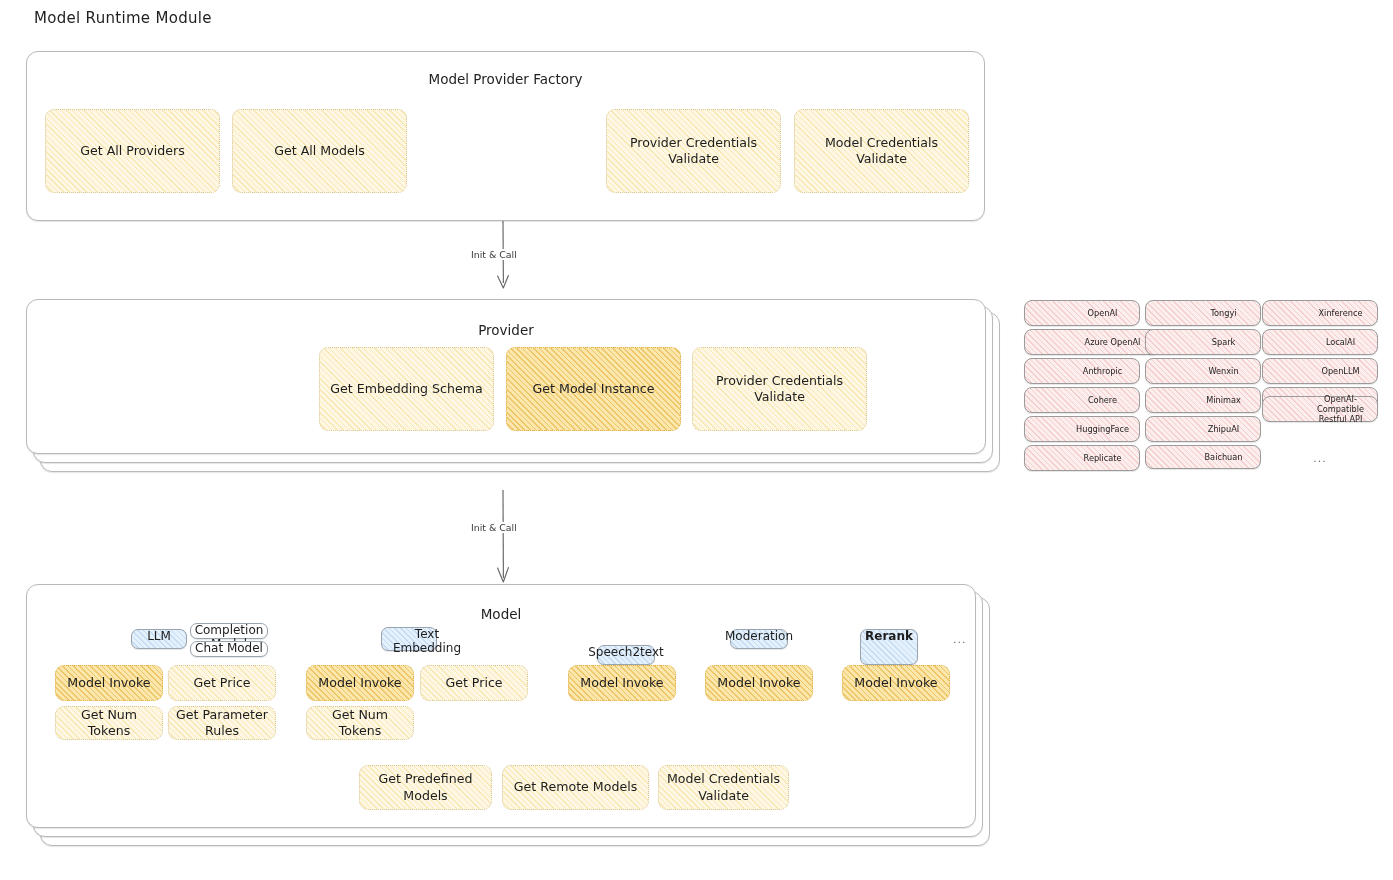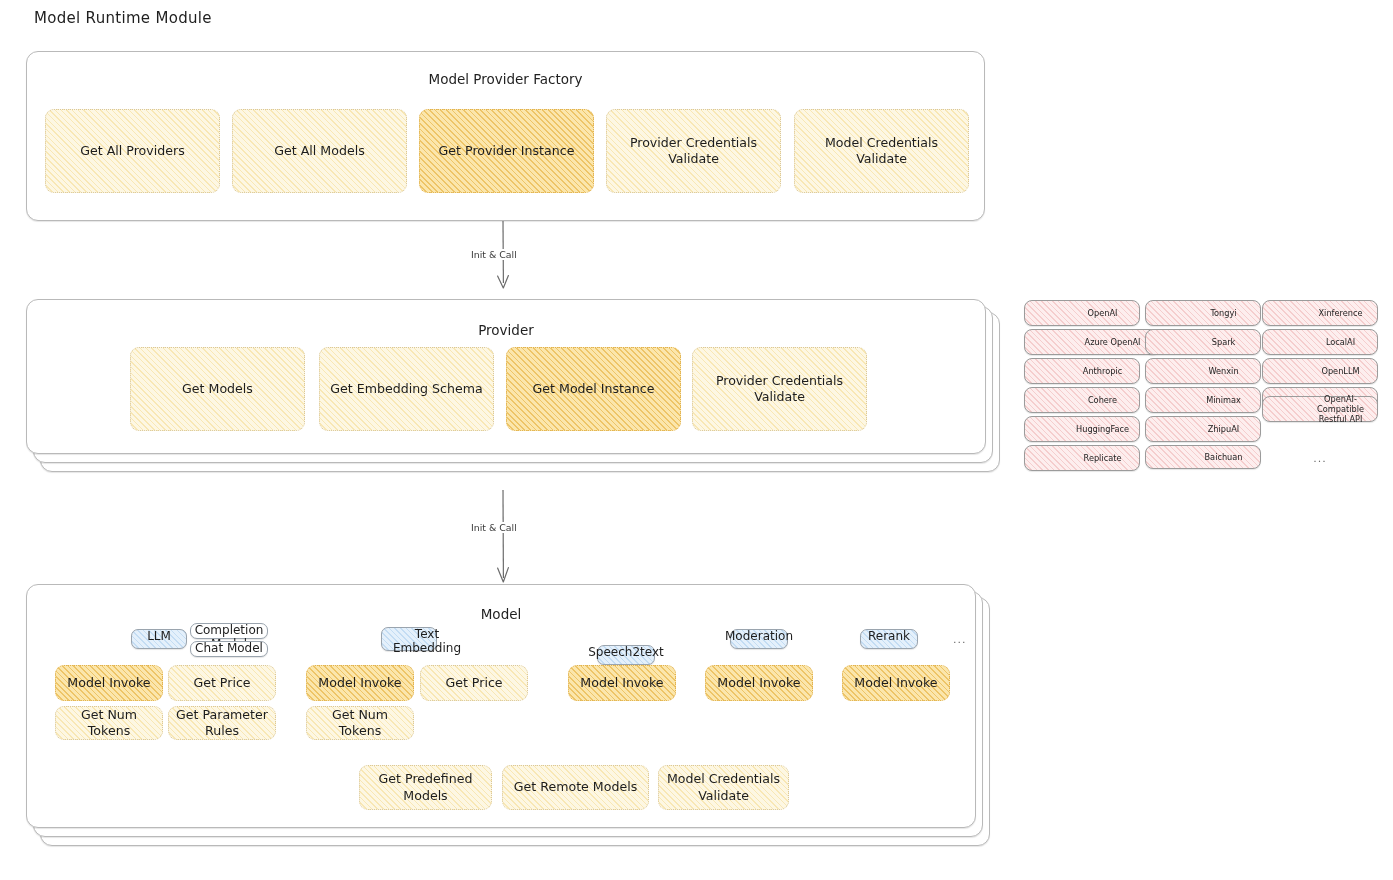--- a/index.html
+++ b/index.html
@@ -165,23 +165,20 @@
   <div class="card-title" style="top:19px;">Model Provider Factory</div>
 
   <div class="mbox" style="left:18px; top:57px; width:175px; height:84px;">
     <span>Get All Providers</span>
   </div>
 
   <div class="mbox" style="left:205px; top:57px; width:175px; height:84px;">
     <span>Get All Models</span>
   </div>
 
-  <div class="mbox hl" style="left:392px; top:57px; width:175px; height:84px;">
-    <span>Get Provider Instance</span>
-  </div>
 
   <div class="mbox" style="left:579px; top:57px; width:175px; height:84px;">
     <span>Provider Credentials Validate</span>
   </div>
 
   <div class="mbox" style="left:767px; top:57px; width:175px; height:84px;">
     <span>Model Credentials Validate</span>
   </div>
 </div>
 
@@ -193,23 +190,20 @@
   <div class="arrow-label" style="left:-10px; top:28px;">Init &amp; Call</div>
 </div>
 
 <div class="stack-layer" style="left:40px; top:312px; width:960px; height:160px;"></div>
 <div class="stack-layer" style="left:33px; top:306px; width:960px; height:157px;"></div>
 
 <div class="sketch-card" id="provider-card" style="left:26px; top:299px; width:960px; height:155px; z-index:2;">
 
   <div class="card-title" style="top:22px;">Provider</div>
 
-  <div class="mbox" style="left:103px; top:47px; width:175px; height:84px;">
-    <span>Get Models</span>
-  </div>
 
   <div class="mbox" style="left:292px; top:47px; width:175px; height:84px;">
     <span>Get Embedding Schema</span>
   </div>
 
   <div class="mbox hl" style="left:479px; top:47px; width:175px; height:84px;">
     <span>Get Model Instance</span>
   </div>
 
   <div class="mbox" style="left:665px; top:47px; width:175px; height:84px;">
@@ -331,21 +325,21 @@
     <span>Model Invoke</span>
   </div>
 
   <div class="tag" style="left:703px; top:44px; width:58px; height:20px;">
     <span>Moderation</span>
   </div>
   <div class="mbox hl" style="left:678px; top:80px; width:108px; height:36px;">
     <span>Model Invoke</span>
   </div>
 
-  <div class="tag" style="left:833px; top:44px; width:58px; height:20px;">
+  <div class="tag" style="left:833px; top:44px; width:58px; height:36px;font-weight:bold;">
     <span>Rerank</span>
   </div>
   <div class="mbox hl" style="left:815px; top:80px; width:108px; height:36px;">
     <span>Model Invoke</span>
   </div>
 
   <div class="tag-ellipsis" style="left:926px; top:48px;">...</div>
 
   <div class="mbox" style="left:332px; top:180px; width:133px; height:45px;">
     <span>Get Predefined Models</span>

